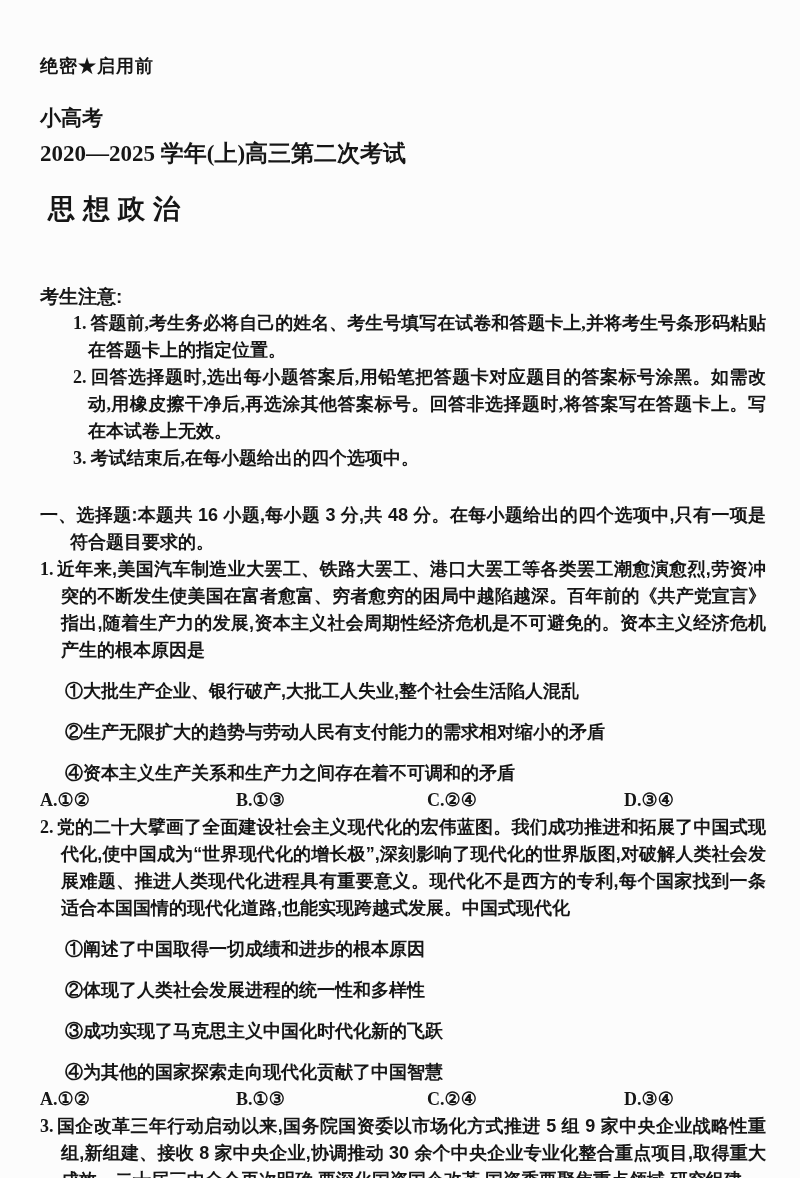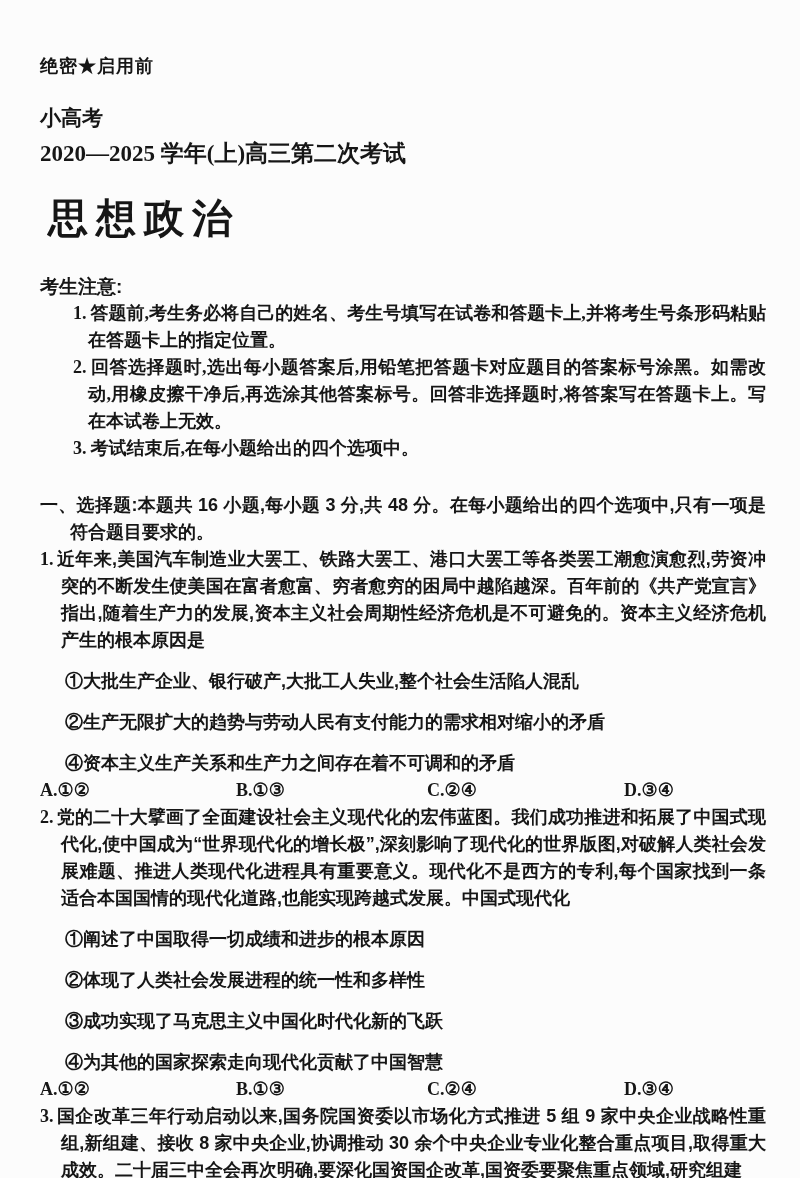--- a/index.html
+++ b/index.html
@@ -28,27 +28,27 @@
     font-weight: 600;
   }
   .exam-session {
     margin-top: 6px;
     font-family: "Liberation Serif", serif;
     font-size: 23px;
     font-weight: 700;
   }
   .subject {
     margin: 22px 0 0 0;
-    font-size: 40px;
+    font-size: 27px;
     font-weight: 800;
     letter-spacing: 8px;
     text-indent: 8px; 
   }
   .notice {
-    margin-top: 27px;
+    margin-top: 56px;
     font-family: "Liberation Serif", serif;
     font-size: 18px;
     font-weight: 700;
     line-height: 27px;
   }
   .notice-heading {
     font-family: "Liberation Sans", sans-serif;
     font-size: 19px;
     font-weight: 700;
   }

